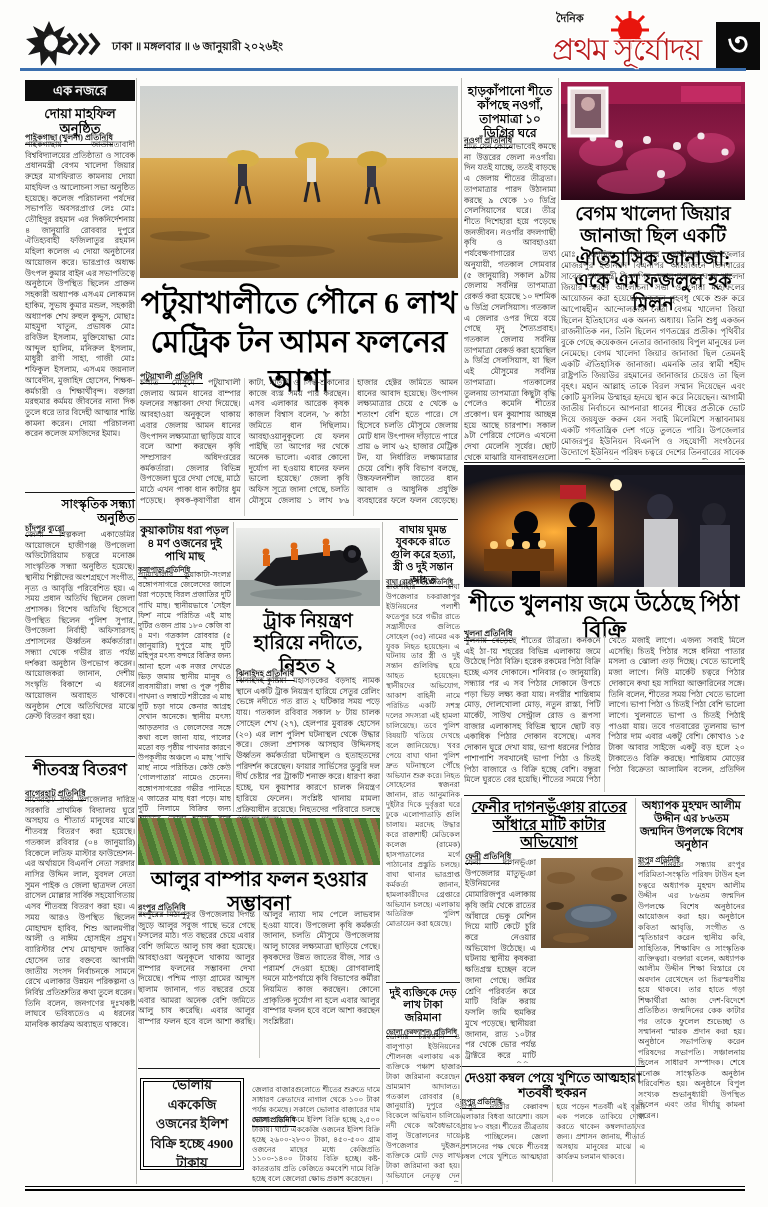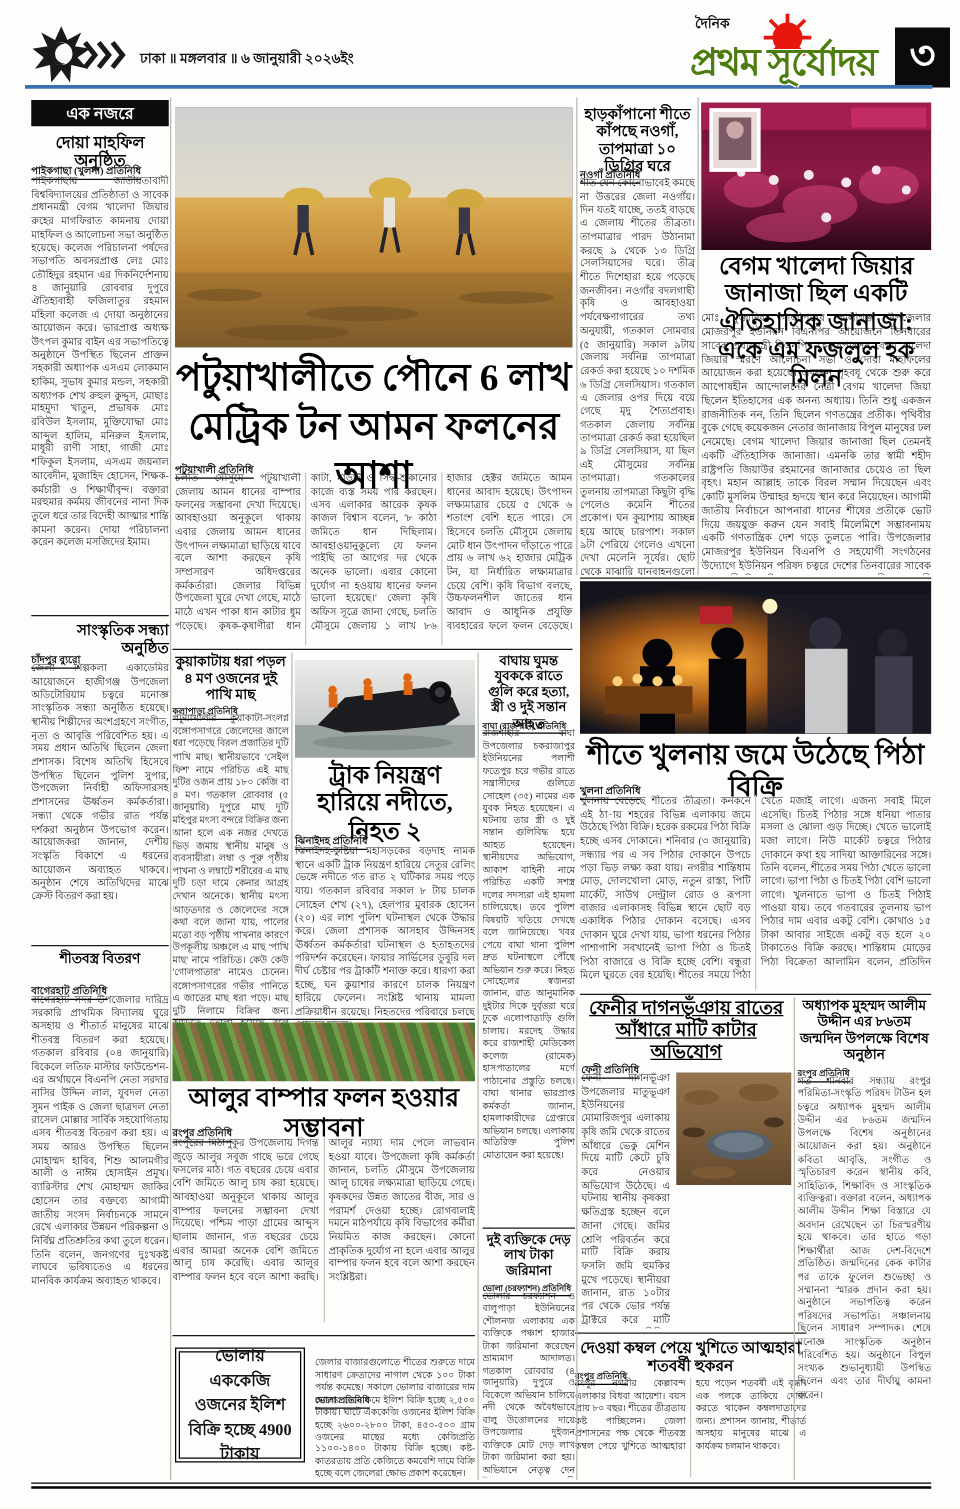--- a/index.html
+++ b/index.html
@@ -11,21 +11,21 @@
   .body{font-size:8px;text-align:justify;line-height:1.34;color:#1c1c1c;overflow:hidden;}
   .vrule{width:1px;background:#b9b9b4;}
   .hrule{height:1px;background:#1a1a1a;}
   .photo{overflow:hidden;background:#888;}
   .photo svg{display:block;}
   .cols2{column-count:2;column-gap:8px;column-rule:1px solid #c6c6c0;}
   .cols3{column-count:3;column-gap:8px;column-rule:1px solid #c6c6c0;}
   .sectionbox{background:#0d0d0d;color:#fff;font-weight:bold;text-align:center;font-size:13px;line-height:21px;}
   .quotebox{border:4px double #000;font-weight:bold;text-align:center;font-size:13px;line-height:1.5;
             display:flex;align-items:center;justify-content:center;padding:4px;box-sizing:border-box;}
-  .masthead-title{font-weight:bold;font-size:30px;letter-spacing:-1px;color:#4d7c0f;
+  .masthead-title{font-weight:normal;font-size:30px;letter-spacing:-1px;color:#b91c1c;
                   text-shadow:1px 1px 0 #fff,-1px -1px 0 #fff,1px -1px 0 #fff,-1px 1px 0 #fff;position:relative;z-index:2;white-space:nowrap;}
   .pagenum{background:#0b0b0b;color:#fff;font-weight:bold;font-size:32px;display:flex;align-items:center;justify-content:center;}
 </style>
 </head>
 <body>
 
 <div id="page">
 
   <div class="abs" style="left:25px;top:20px;width:48px;height:48px;">
     <svg width="48" height="48" viewBox="0 0 48 48">
@@ -70,21 +70,21 @@
   <div class="abs head" style="left:25px;top:106px;width:110px;font-size:13px;">দোয়া মাহফিল অনুষ্ঠিত</div>
   <div class="abs" style="left:25px;top:126px;"><span class="byline">পাইকগাছা (খুলনা) প্রতিনিধি</span></div>
   <div class="abs body" style="left:25px;top:140px;width:110px;height:348px;">পাইকগাছায় জাতীয়তাবাদী বিশ্ববিদ্যালয়ের প্রতিষ্ঠাতা ও সাবেক প্রধানমন্ত্রী বেগম খালেদা জিয়ার রুহের মাগফিরাত কামনায় দোয়া মাহফিল ও আলোচনা সভা অনুষ্ঠিত হয়েছে। কলেজ পরিচালনা পর্ষদের সভাপতি অবসরপ্রাপ্ত লেঃ মোঃ তৌহিদুর রহমান এর দিকনির্দেশনায় ৪ জানুয়ারি রোববার দুপুরে ঐতিহ্যবাহী ফজিলাতুর রহমান মহিলা কলেজ এ দোয়া অনুষ্ঠানের আয়োজন করে। ভারপ্রাপ্ত অধ্যক্ষ উৎপল কুমার বাইন এর সভাপতিত্বে অনুষ্ঠানে উপস্থিত ছিলেন প্রাক্তন সহকারী অধ্যাপক এসএম লোকমান হাকিম, সুভাষ কুমার মন্ডল, সহকারী অধ্যাপক শেখ রুহুল কুদ্দুস, মোছাঃ মাহমুদা খাতুন, প্রভাষক মোঃ রবিউল ইসলাম, মুক্তিযোদ্ধা মোঃ আব্দুল হালিম, মনিরুল ইসলাম, মাধুরী রাণী সাহা, গাজী মোঃ শফিকুল ইসলাম, এসএম জয়নাল আবেদীন, মুজাহিদ হোসেন, শিক্ষক-কর্মচারী ও শিক্ষার্থীবৃন্দ। বক্তারা মরহুমার কর্মময় জীবনের নানা দিক তুলে ধরে তার বিদেহী আত্মার শান্তি কামনা করেন। দোয়া পরিচালনা করেন কলেজ মসজিদের ইমাম।</div>
 
   <div class="abs hrule" style="left:25px;top:492px;width:110px;"></div>
   <div class="abs head" style="left:25px;top:497px;width:110px;font-size:12px;text-align:right;">সাংস্কৃতিক সন্ধ্যা অনুষ্ঠিত</div>
   <div class="abs" style="left:25px;top:517px;"><span class="byline">চাঁদপুর ব্যুরো</span></div>
   <div class="abs body" style="left:25px;top:530px;width:110px;height:222px;">জেলা শিল্পকলা একাডেমির আয়োজনে হাজীগঞ্জ উপজেলা অডিটোরিয়াম চত্বরে মনোজ্ঞ সাংস্কৃতিক সন্ধ্যা অনুষ্ঠিত হয়েছে। স্থানীয় শিল্পীদের অংশগ্রহণে সংগীত, নৃত্য ও আবৃত্তি পরিবেশিত হয়। এ সময় প্রধান অতিথি ছিলেন জেলা প্রশাসক। বিশেষ অতিথি হিসেবে উপস্থিত ছিলেন পুলিশ সুপার, উপজেলা নির্বাহী অফিসারসহ প্রশাসনের ঊর্ধ্বতন কর্মকর্তারা। সন্ধ্যা থেকে গভীর রাত পর্যন্ত দর্শকরা অনুষ্ঠান উপভোগ করেন। আয়োজকরা জানান, দেশীয় সংস্কৃতি বিকাশে এ ধরনের আয়োজন অব্যাহত থাকবে। অনুষ্ঠান শেষে অতিথিদের মাঝে ক্রেস্ট বিতরণ করা হয়।</div>
 
   <div class="abs hrule" style="left:25px;top:756px;width:110px;"></div>
-  <div class="abs head" style="left:25px;top:761px;width:110px;font-size:11px;">শীতবস্ত্র বিতরণ</div>
+  <div class="abs head" style="left:25px;top:761px;width:110px;font-size:16px;">শীতবস্ত্র বিতরণ</div>
   <div class="abs" style="left:25px;top:782px;"><span class="byline">বাগেরহাট প্রতিনিধি</span></div>
   <div class="abs body" style="left:25px;top:795px;width:110px;height:388px;">বাগেরহাট সদর উপজেলার দারিদ্র সরকারি প্রাথমিক বিদ্যালয় ঘুরে অসহায় ও শীতার্ত মানুষের মাঝে শীতবস্ত্র বিতরণ করা হয়েছে। গতকাল রবিবার (০৪ জানুয়ারি) বিকেলে লতিফ মাস্টার ফাউন্ডেশন-এর অর্থায়নে বিএনপি নেতা সরদার নাসির উদ্দিন লাল, যুবদল নেতা সুমন পাইক ও জেলা ছাত্রদল নেতা রাসেল মোল্লার সার্বিক সহযোগিতায় এসব শীতবস্ত্র বিতরণ করা হয়। এ সময় আরও উপস্থিত ছিলেন মোহাম্মদ হাবিব, শিশু আলমগীর আলী ও নাঈম হোসাইন প্রমুখ। ব্যারিস্টার শেখ মোহাম্মদ জাকির হোসেন তার বক্তব্যে আগামী জাতীয় সংসদ নির্বাচনকে সামনে রেখে এলাকার উন্নয়ন পরিকল্পনা ও নির্বিঘ্ন প্রতিশ্রুতির কথা তুলে ধরেন। তিনি বলেন, জনগণের দুঃখকষ্ট লাঘবে ভবিষ্যতেও এ ধরনের মানবিক কার্যক্রম অব্যাহত থাকবে।</div>
 
   <div class="abs photo" style="left:140px;top:86px;width:318px;height:192px;">
     <svg width="318" height="192" viewBox="0 0 318 192" preserveAspectRatio="none">
       <defs>
         <linearGradient id="sky" x1="0" y1="0" x2="0" y2="1">
           <stop offset="0" stop-color="#cdd1d0"></stop>
             <stop offset="1" stop-color="#e7decb"></stop>
         </linearGradient>

